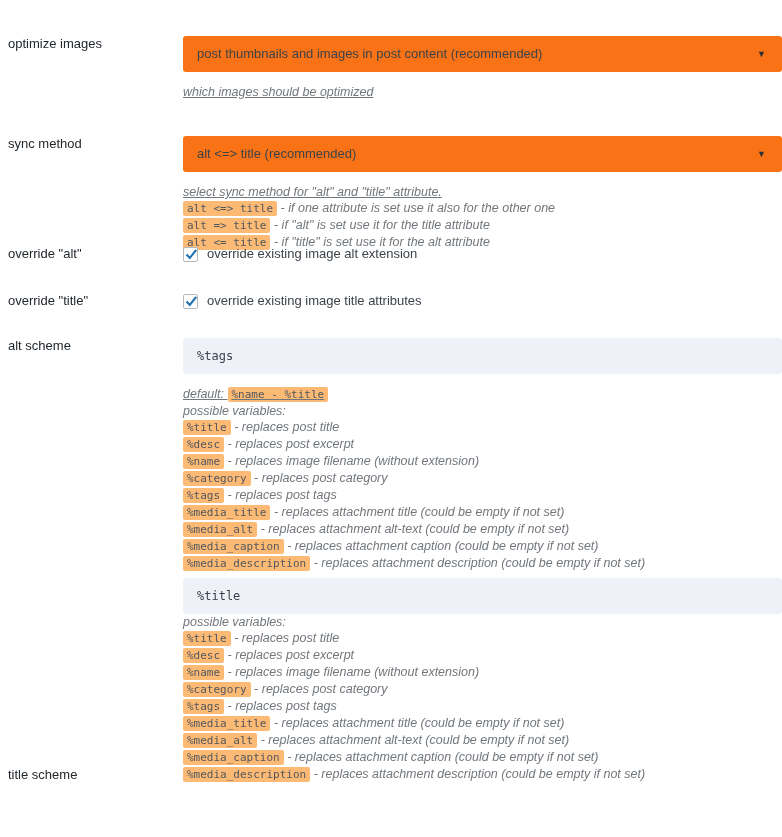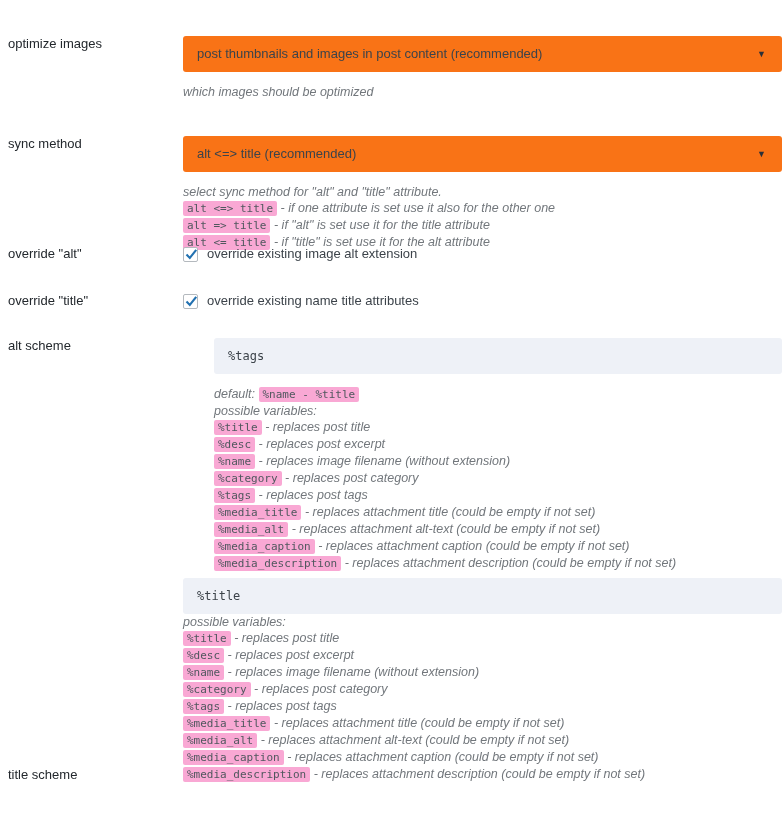--- a/index.html
+++ b/index.html
@@ -79,35 +79,36 @@
 
   
   .desc {
     font-style: italic;
     font-size: 12.5px;
     color: #72777c;
     line-height: 16px;
   }
   .desc-main {
     margin-top: 12px;
+    text-decoration: underline;
   }
 
   .var-line {
     font-style: italic;
     font-size: 12.5px;
     color: #72777c;
     line-height: 16px;
     white-space: nowrap;
     margin-top: 0px;
   }
   code {
     font-family: "DejaVu Sans Mono", monospace;
     font-style: normal;
     font-size: 11px;
-    background: #f9a8d4;
+    background: #fdba74;
     color: #50575e;
     padding: 1px 4px;
     border-radius: 2px;
     white-space: pre;
   }
 
   
   .check-row {
     display: flex;
     align-items: center;
@@ -132,21 +133,21 @@
     font-size: 13px;
     color: #3c434a;
     line-height: 16px;
   }
 
   
   .r1 { position: absolute; top: 36px; left: 0; right: 0; }
   .r2 { position: absolute; top: 116px; left: 0; right: 0; margin-top: 20px; }
   .r3 { position: absolute; top: 246px; left: 0; right: 0; }
   .r4 { position: absolute; top: 293px; left: 0; right: 0; }
-  .r5 { position: absolute; top: 338px; left: 0; right: 0; gap: 31px; }
+  .r5 { position: absolute; top: 338px; left: 0; right: 0; }
   .r6 { position: absolute; top: 578px; left: 0; right: 0; align-items: flex-end; }
 </style>
 </head>
 <body>
 
 <div class="form">
 
   <div class="row r1">
     <div class="label-col">optimize images</div>
     <div class="field-col">
@@ -199,21 +200,21 @@
 
   <div class="row r4">
     <div class="label-col">override "title"</div>
     <div class="field-col">
       <label class="check-row">
         <span class="checkbox">
           <svg width="15" height="15" viewBox="0 0 15 15">
             <path d="M2.5 7.5 L5.8 11 L12.2 2.8" fill="none" stroke="#2271b1" stroke-width="2.1"></path>
           </svg>
         </span>
-        <span class="check-label">override existing name title attributes</span>
+        <span class="check-label">override existing image title attributes</span>
       </label>
     </div>
   </div>
 
   <div class="row r5">
     <div class="label-col">alt scheme</div>
     <div class="field-col">
       <div class="text-input">%tags</div>
       <div class="desc desc-main">
         <span>default:</span>

